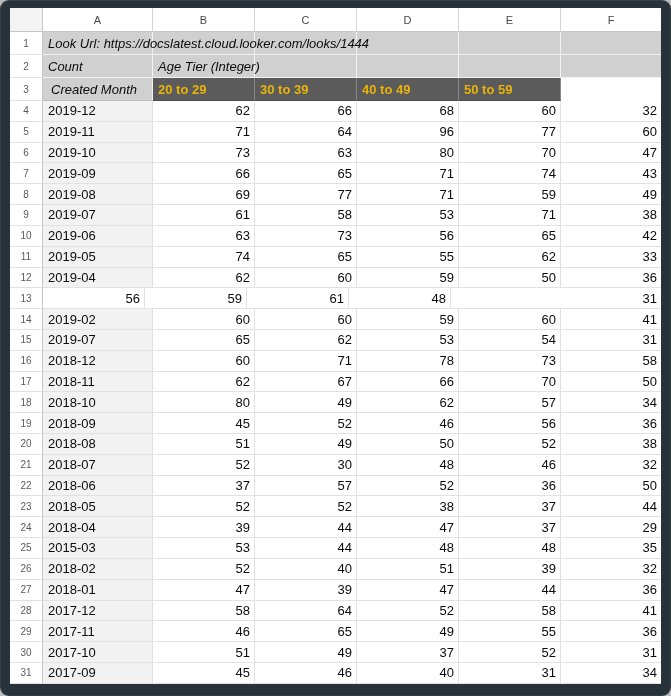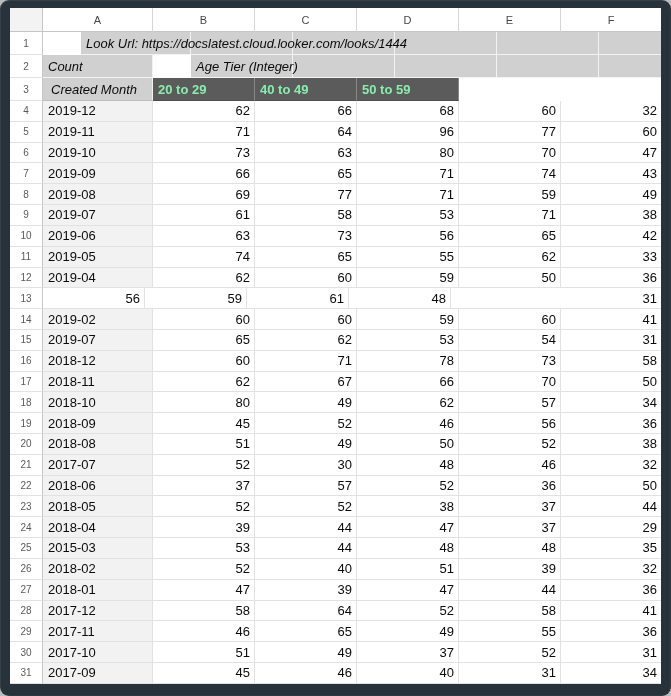--- a/index.html
+++ b/index.html
@@ -55,42 +55,42 @@
   .cell{
     font-size:13px;color:#0b0b0b;
     display:flex;align-items:center;
     padding:0 5px;
     overflow:hidden;white-space:nowrap;
     border-right:1px solid #e2e2e2;
     border-bottom:1px solid #e2e2e2;
     background:#ffffff;
   }
   .cell.num{justify-content:flex-end;padding-right:4px;}
-  .cell.spill{overflow:visible;z-index:2;margin-left:38px;}
+  .cell.spill{overflow:visible;z-index:2;}
 
   
   .bandrow{height:23px;flex:0 0 23px;}
   .bandrow .cell{
     background:#d0d0d0;
     border-right:1px solid rgba(255,255,255,0.75);
     border-bottom:1px solid rgba(255,255,255,0.75);
     font-style:italic;
   }
   .bandrow .cell:last-child{border-right:none;}
 
   
   .pivotrow{height:23px;flex:0 0 23px;}
   .pivotrow .cell.rowlabel{
     background:#d0d0d0;font-style:italic;
     border-right:1px solid rgba(255,255,255,0.75);
     border-bottom:1px solid #bdbdbd;
     padding-left:8px;
   }
   .pivotrow .cell.tier{
-    background:#5b5b5b;color:#86efac;font-weight:bold;
+    background:#5b5b5b;color:#eab308;font-weight:bold;
     border-right:1px solid rgba(255,255,255,0.28);
     border-bottom:1px solid #4e4e4e;
   }
   .pivotrow .cell.tier:last-child{border-right:none;margin-top:42px;}
 
   
   .datarow{height:20.82px;flex:0 0 20.82px;}
   .datarow .cell.month{background:#f2f2f2;}
   .datarow .cell:last-child{border-right:none;}
 </style>
@@ -127,20 +127,21 @@
       <div class="c-c cell"></div>
       <div class="c-d cell"></div>
       <div class="c-e cell"></div>
       <div class="c-f cell"></div>
     </div>
 
     <div class="row pivotrow">
       <div class="c-rh rowh">3</div>
       <div class="c-a cell rowlabel">Created Month</div>
       <div class="c-b cell tier">20 to 29</div>
+      <div class="c-c cell tier">30 to 39</div>
       <div class="c-d cell tier">40 to 49</div>
       <div class="c-e cell tier">50 to 59</div>
       <div class="c-f cell tier">60 to 69</div>
     </div>
 
     <div id="rows" style="display:flex;flex-direction:column;flex:1 1 auto;">
       <div class="row datarow">
         <div class="c-rh rowh">4</div>
         <div class="c-a cell month">2019-12</div>
         <div class="c-b cell num">62</div>
@@ -304,21 +305,21 @@
         <div class="c-a cell month">2018-08</div>
         <div class="c-b cell num">51</div>
         <div class="c-c cell num">49</div>
         <div class="c-d cell num">50</div>
         <div class="c-e cell num">52</div>
         <div class="c-f cell num">38</div>
       </div>
 
       <div class="row datarow">
         <div class="c-rh rowh">21</div>
-        <div class="c-a cell month">2017-07</div>
+        <div class="c-a cell month">2018-07</div>
         <div class="c-b cell num">52</div>
         <div class="c-c cell num">30</div>
         <div class="c-d cell num">48</div>
         <div class="c-e cell num">46</div>
         <div class="c-f cell num">32</div>
       </div>
 
       <div class="row datarow">
         <div class="c-rh rowh">22</div>
         <div class="c-a cell month">2018-06</div>

